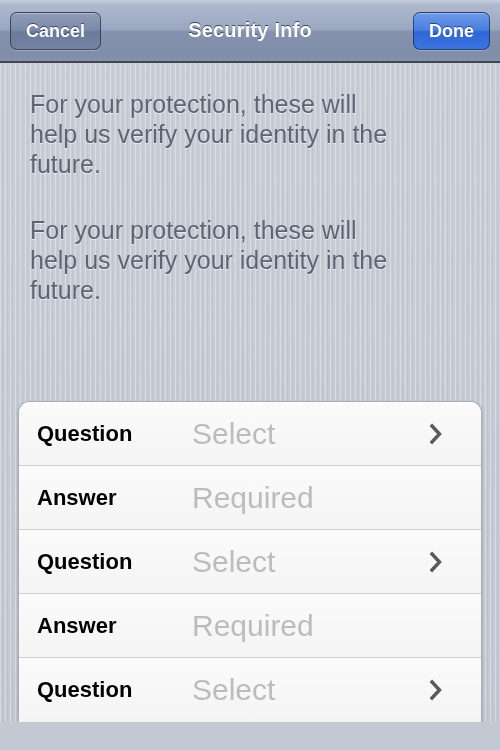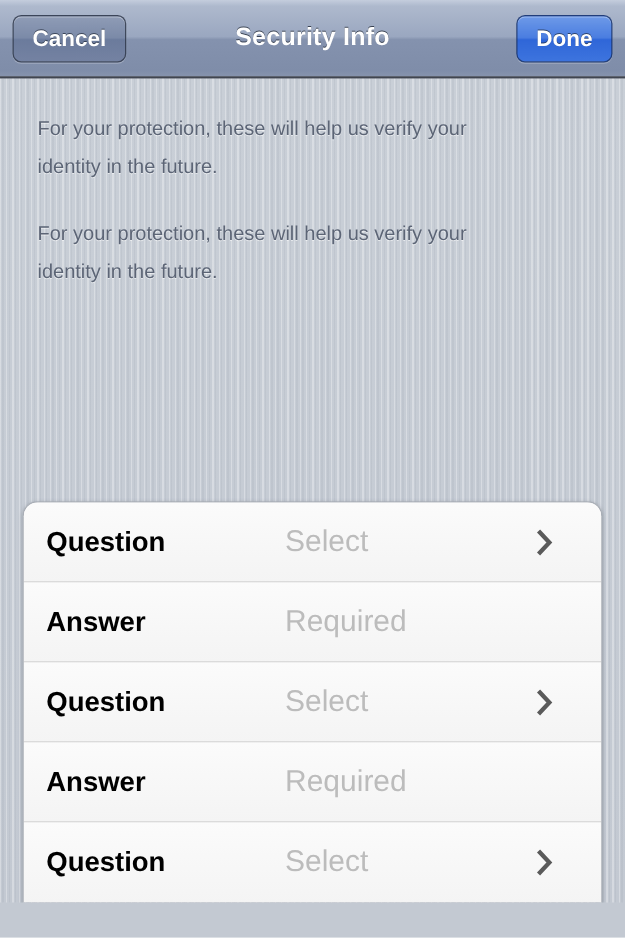--- a/index.html
+++ b/index.html
@@ -180,25 +180,25 @@
         rgba(255,255,255,0.0) 1px,
         rgba(255,255,255,0.0) 2px,
         rgba(150,158,170,0.16) 2px,
         rgba(150,158,170,0.16) 3px,
         rgba(255,255,255,0.0) 3px,
         rgba(255,255,255,0.0) 5px),
       linear-gradient(to bottom, #c9cfd7 0%, #c3c9d2 100%);
   }
 
   .intro-text {
-    font-size: 16px;
+    font-size: 25px;
     line-height: 30px;
     color: #5c6576;
     text-shadow: 0 1px 0 rgba(255,255,255,0.55);
-    padding: 0 30px;
+    padding: 12px 30px;
     max-width: 430px;
     box-sizing: border-box;
   }
   #intro-paragraph-1 { padding-top: 26px; }
 
   #section-header {
     font-size: 21px;
     font-weight: bold;
     color: #4e5768;
     text-shadow: 0 1px 0 rgba(255,255,255,0.6);
@@ -234,24 +234,23 @@
   .table-row:last-child { border-bottom: none; }
 
   .row-label {
     font-size: 22px;
     font-weight: bold;
     color: #000000;
     width: 155px;
     flex: 0 0 auto;
   }
   .row-value {
-    font-size: 24px;
+    font-size: 30px;
     color: #bcbcbc;
     flex: 1 1 auto;
-    margin-left: 36px;
   }
   .chevron {
     flex: 0 0 auto;
     margin-right: 20px;
     width: 16px;
     height: 24px;
     display: flex;
     align-items: center;
     justify-content: center;
   }

